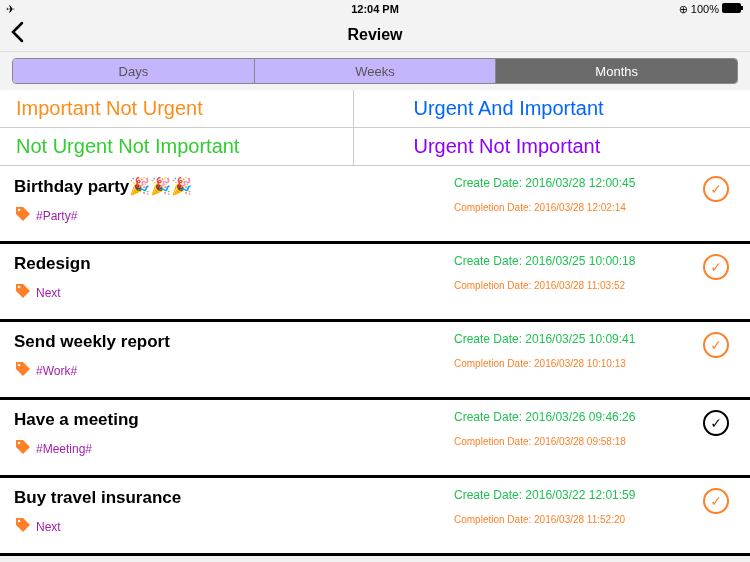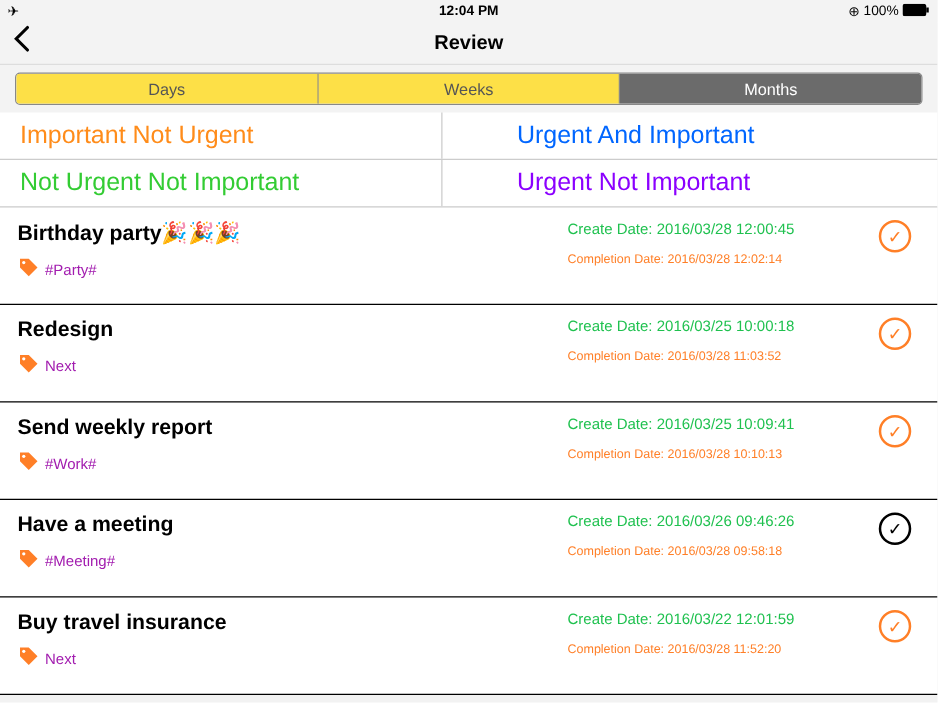--- a/index.html
+++ b/index.html
@@ -9,36 +9,36 @@
 .status-left { display: flex; align-items: center; gap: 4px; }
 .status-center { position: absolute; left: 50%; transform: translateX(-50%); font-weight: 600; }
 .status-right { display: flex; align-items: center; gap: 3px; }
 
 .nav-bar { height: 34px; display: flex; align-items: center; justify-content: center; position: relative; background: #f3f3f3; border-bottom: 1px solid #ddd; }
 .back-btn { position: absolute; left: 10px; font-size: 24px; font-weight: 300; cursor: pointer; }
 .nav-title { font-weight: bold; font-size: 16px; }
 
 .segment-wrap { padding: 6px 12px; background: #f3f3f3; }
 .segment { display: flex; border: 1px solid #888; border-radius: 4px; overflow: hidden; height: 26px; }
-.segment-item { flex: 1; display: flex; align-items: center; justify-content: center; font-size: 13px; color: #555; cursor: pointer; border-right: 1px solid #888; background: #fde047; }
+.segment-item { flex: 1; display: flex; align-items: center; justify-content: center; font-size: 13px; color: #555; cursor: pointer; border-right: 1px solid #888; background: #c4b5fd; }
 .segment-item:last-child { border-right: none; }
 .segment-item.active { background: #6b6b6b; color: #fff; }
 
 .quadrant { position: relative; background: #fff; }
 .q-row { display: flex; height: 38px; border-bottom: 1px solid #ccc; }
 .q-cell { flex: 1; display: flex; align-items: center; padding: 0 16px; font-size: 20px; cursor: pointer; }
 .q-cell.left { border-right: 1px solid #ccc; }
 .q-orange { color: #ff8c1a; }
 .q-blue { color: #0066ff; justify-content: flex-start; padding-left: 60px; }
 .q-green { color: #33cc33; }
 .q-purple { color: #8b00ff; justify-content: flex-start; padding-left: 60px; text-align: center; }
 .inbox-circle { position: absolute; left: 50%; top: 50%; transform: translate(-50%,-50%); width: 54px; height: 54px; border-radius: 50%; background: #4a5978; color: #fff; display: flex; align-items: center; justify-content: center; font-size: 14px; cursor: pointer; }
 
 .task-list { background: #fff; }
-.task-row { display: flex; align-items: flex-start; padding: 10px 14px; border-bottom: 1px solid #000000; min-height: 78px; }
+.task-row { display: flex; align-items: flex-start; padding: 10px 14px; border-bottom: 3px solid #000000; min-height: 78px; }
 .task-left { width: 440px; }
 .task-title { font-size: 17px; font-weight: bold; color: #000; margin-bottom: 8px; }
 .task-tag { display: flex; align-items: center; gap: 4px; color: #a21caf; font-size: 12px; }
 .tag-icon { color: #ff7f27; }
 .task-mid { flex: 1; }
 .create-date { color: #1fc14f; font-size: 12px; margin-bottom: 12px; }
 .complete-date { color: #ff7f27; font-size: 10px; }
 .task-right { width: 40px; display: flex; align-items: center; justify-content: center; }
 .check-circle { width: 26px; height: 26px; border-radius: 50%; border: 2px solid #ff7f27; display: flex; align-items: center; justify-content: center; cursor: pointer; }
 .check-circle.black { border-color: #000; }

